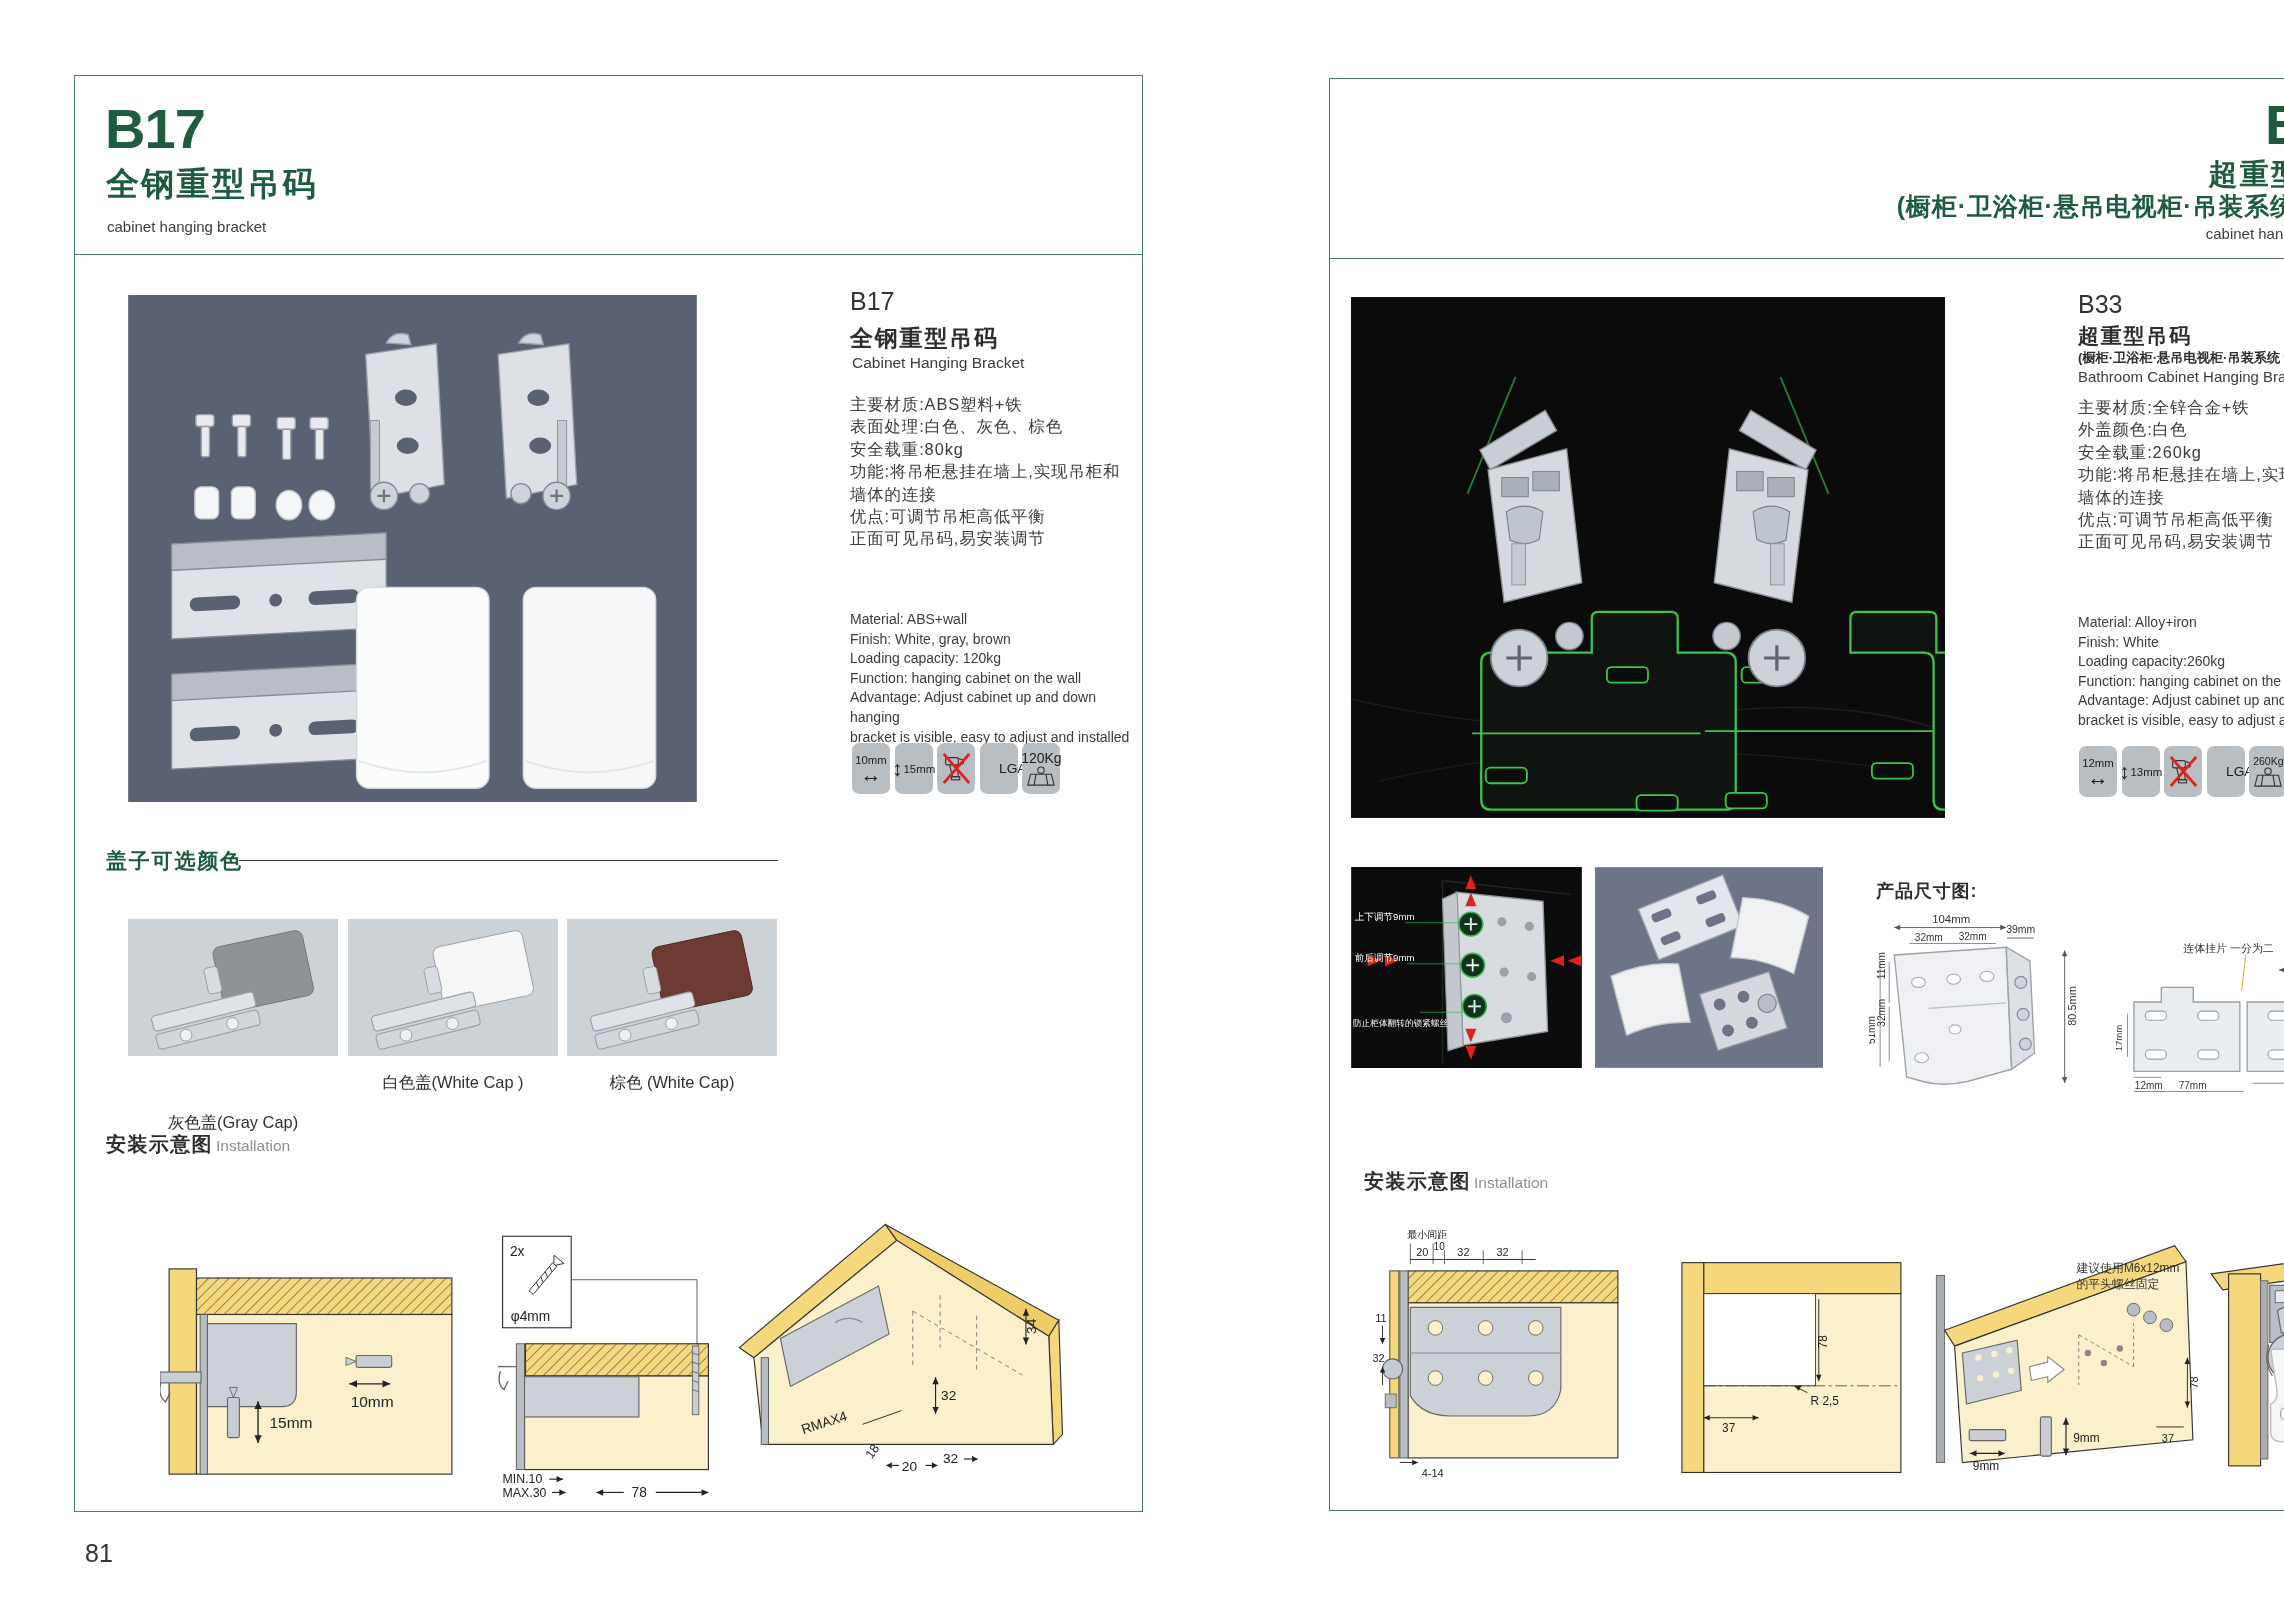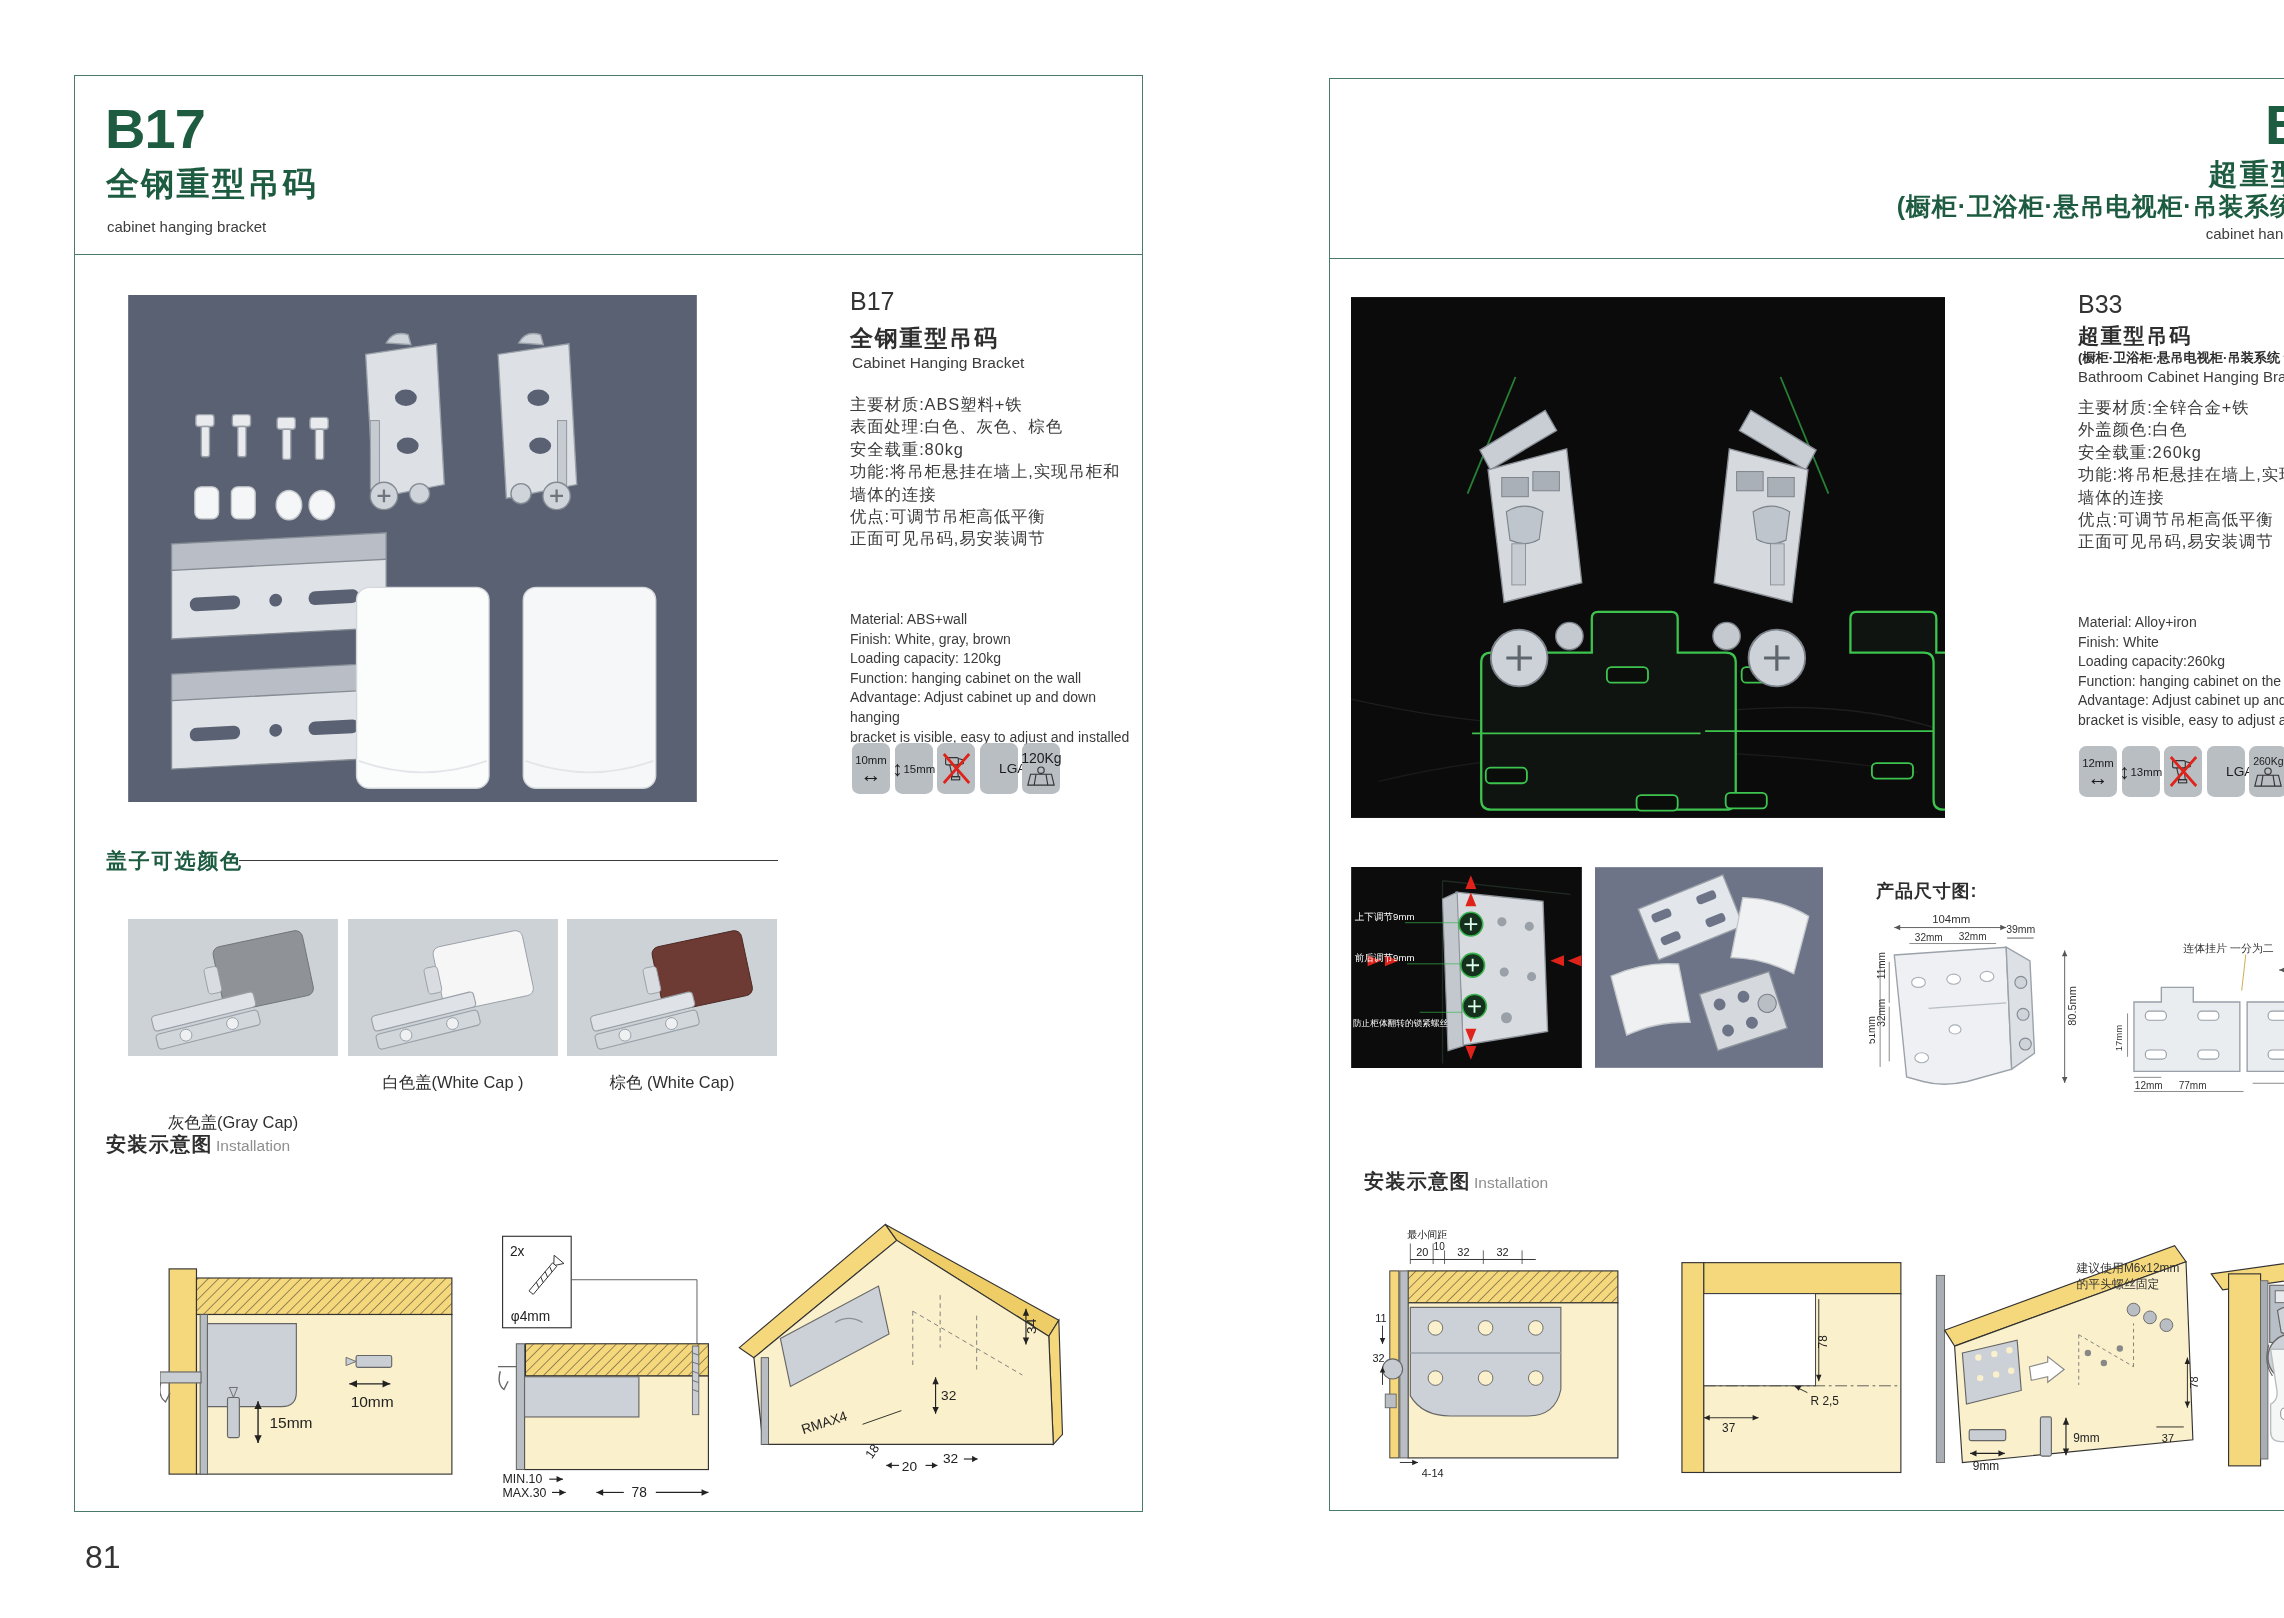--- a/index.html
+++ b/index.html
@@ -24,21 +24,21 @@
   .icon-mm { font-size:11.4px; color:#1c1c1c; }
   .icon-arrow { font-size:21px; line-height:18px; color:#1c1c1c; }
   .icon-vwrap { display:flex; flex-direction:row; align-items:center; gap:0.9px; }
   .icon-lga { font-size:13.7px; color:#1c1c1c;margin-left:28px; }
   .caps-title { font-size:21px; font-weight:700; letter-spacing:1.8px; color:#1e5c41; }
   .caps-line { position:absolute; border-top:1.4px solid #3a3a3a; }
   .cap-caption { position:absolute; width:210px; text-align:center; font-size:16.4px; color:#2f2f2f; }
   .inst-title-cn { font-size:20px; font-weight:700; letter-spacing:1.4px; color:#2e2e2e; display:inline-block; }
   .inst-title-en { font-size:15.5px; color:#8e8e8e; display:inline-block; margin-left:1px; }
   .dims-title { font-size:18px; font-weight:700; letter-spacing:0.9px; color:#2e2e2e; }
-  .pagenum { font-size:32px; color:#333; }
+  .pagenum { font-size:25px; color:#333; }
   svg text { font-family:"Liberation Sans","DejaVu Sans",sans-serif; }
 </style>
 </head>
 <body>
 
 <div class="canvas">
 
   <div class="pagebox" style="left:74px; top:75px; width:1069px; height:1437px;">
 
     <div class="abs code-big" style="left:30px; top:25px;">B17</div>

